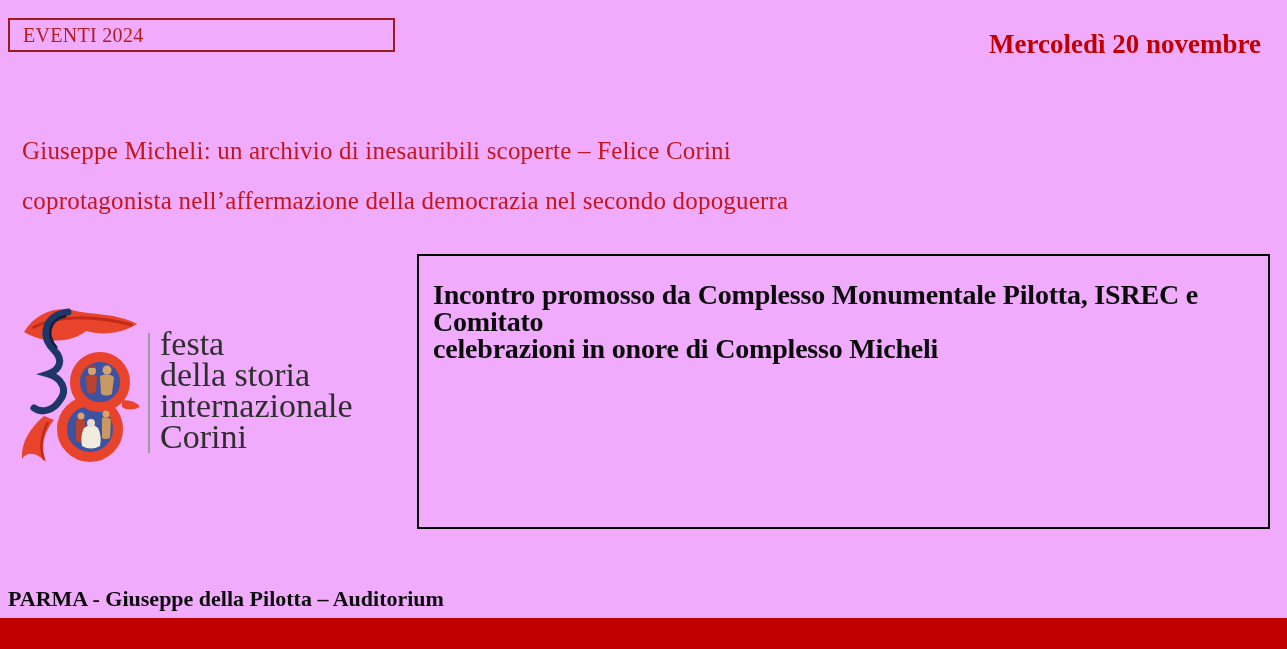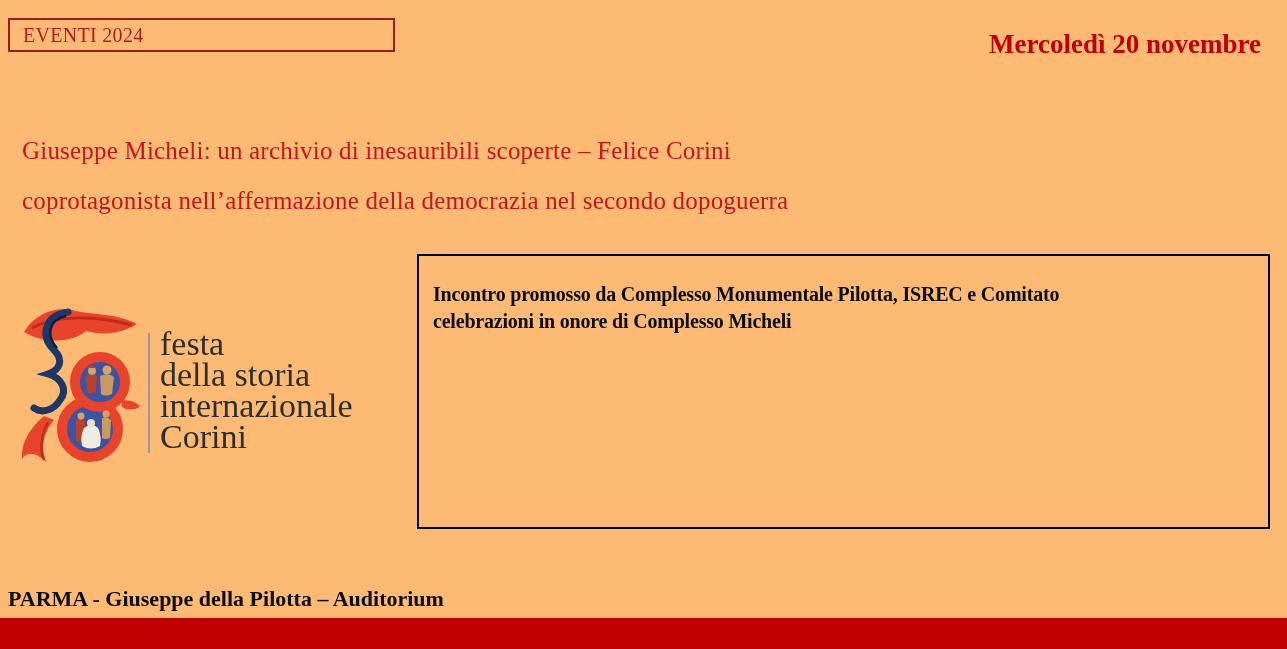--- a/index.html
+++ b/index.html
@@ -1,19 +1,19 @@
 <!DOCTYPE html>
 <html style="--title-red: #c5161d; --date-red: #c00000; --bar-red: #c00000; --badge-red: #b01d1f; --badge-border-red: #9b1c1c; --box-border-black: #000000; --logo-text-gray: #2e2e2e; --flame-red: #e8432b; --initial-blue: #3d52a0;"><head>
 <meta charset="utf-8">
 <style>
   html,body{margin:0;padding:0;background:#fff;}
   .page{
     position:relative;
     width:1287px;height:649px;
-    background:#fdba74;
+    background:#f0abfc;
     overflow:hidden;
     font-family:"Liberation Serif", serif;
   }
   
   .eventi-box{
     position:absolute;left:8px;top:18px;
     width:383px;height:30px;
     border:2px solid var(--badge-border-red,#9b1c1c);
     display:flex;align-items:center;
   }
@@ -52,21 +52,21 @@
     color:var(--logo-text-gray,#2e2e2e);
   }
   
   .info-box{
     position:absolute;left:417px;top:254px;
     width:849px;height:271px;
     border:2px solid var(--box-border-black,#000);
   }
   .info-box .text{
     padding:25px 25px 0 14px;
-    font-size:20px;line-height:27px;
+    font-size:28px;line-height:27px;
     font-weight:bold;color:#0b0b0b;
     letter-spacing:-.2px;
   }
   .info-box .text span{display:block;}
   
   .venue{
     position:absolute;left:8px;top:586px;
     font-size:22px;font-weight:bold;color:#0b0b0b;
   }
   .red-bar{

